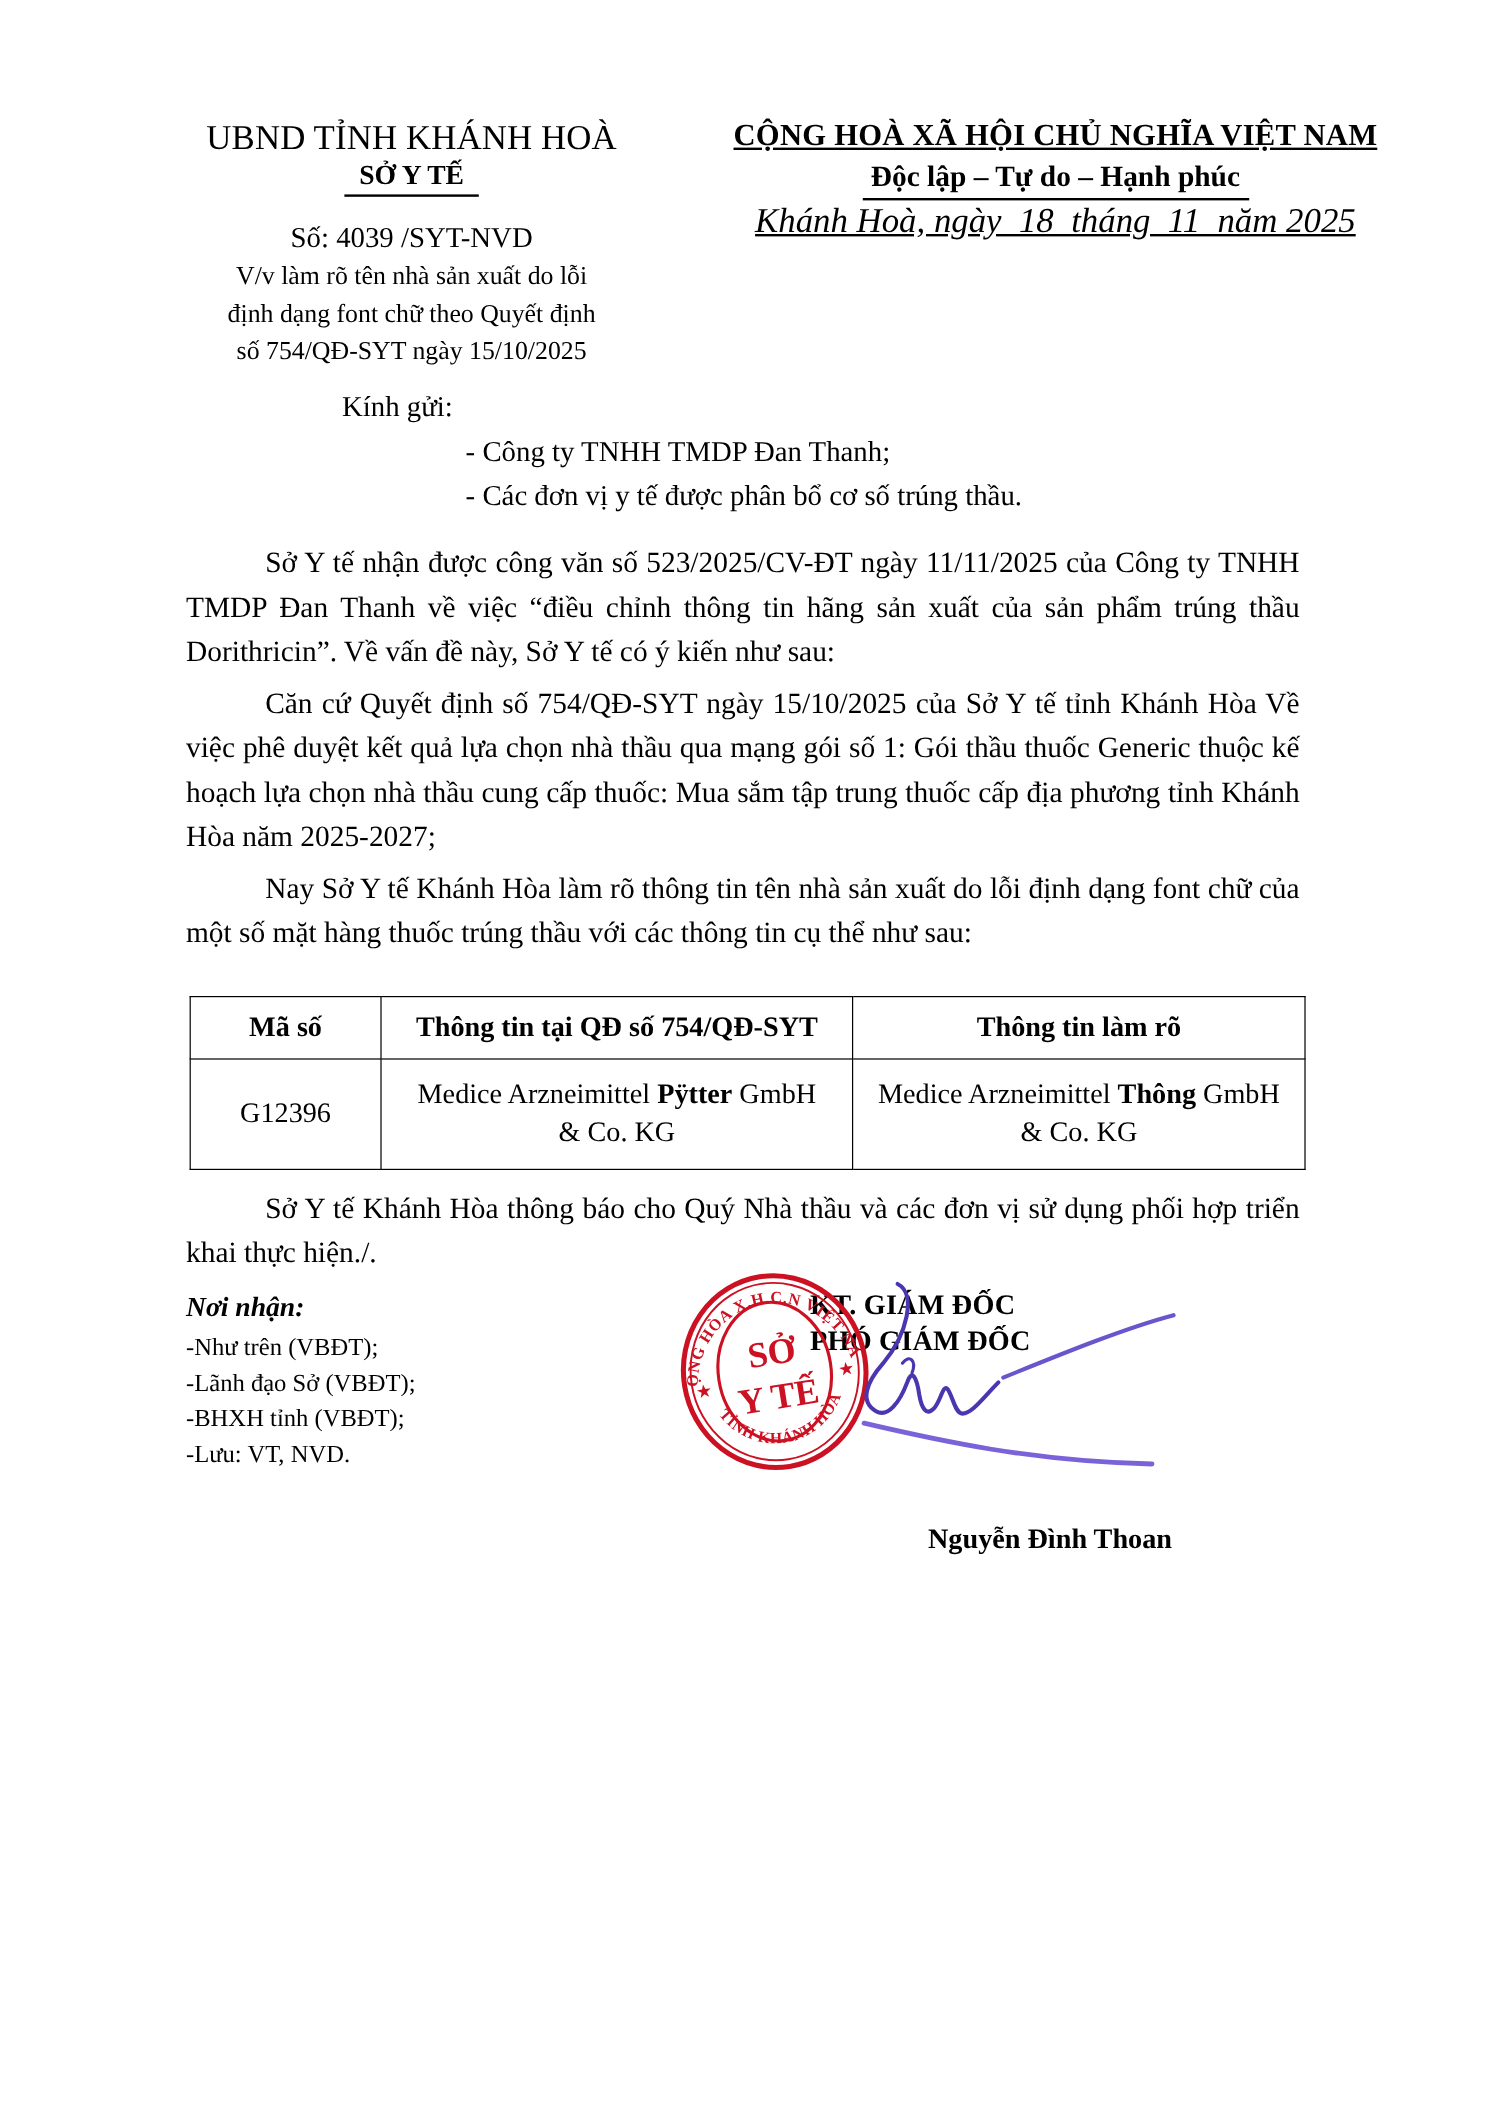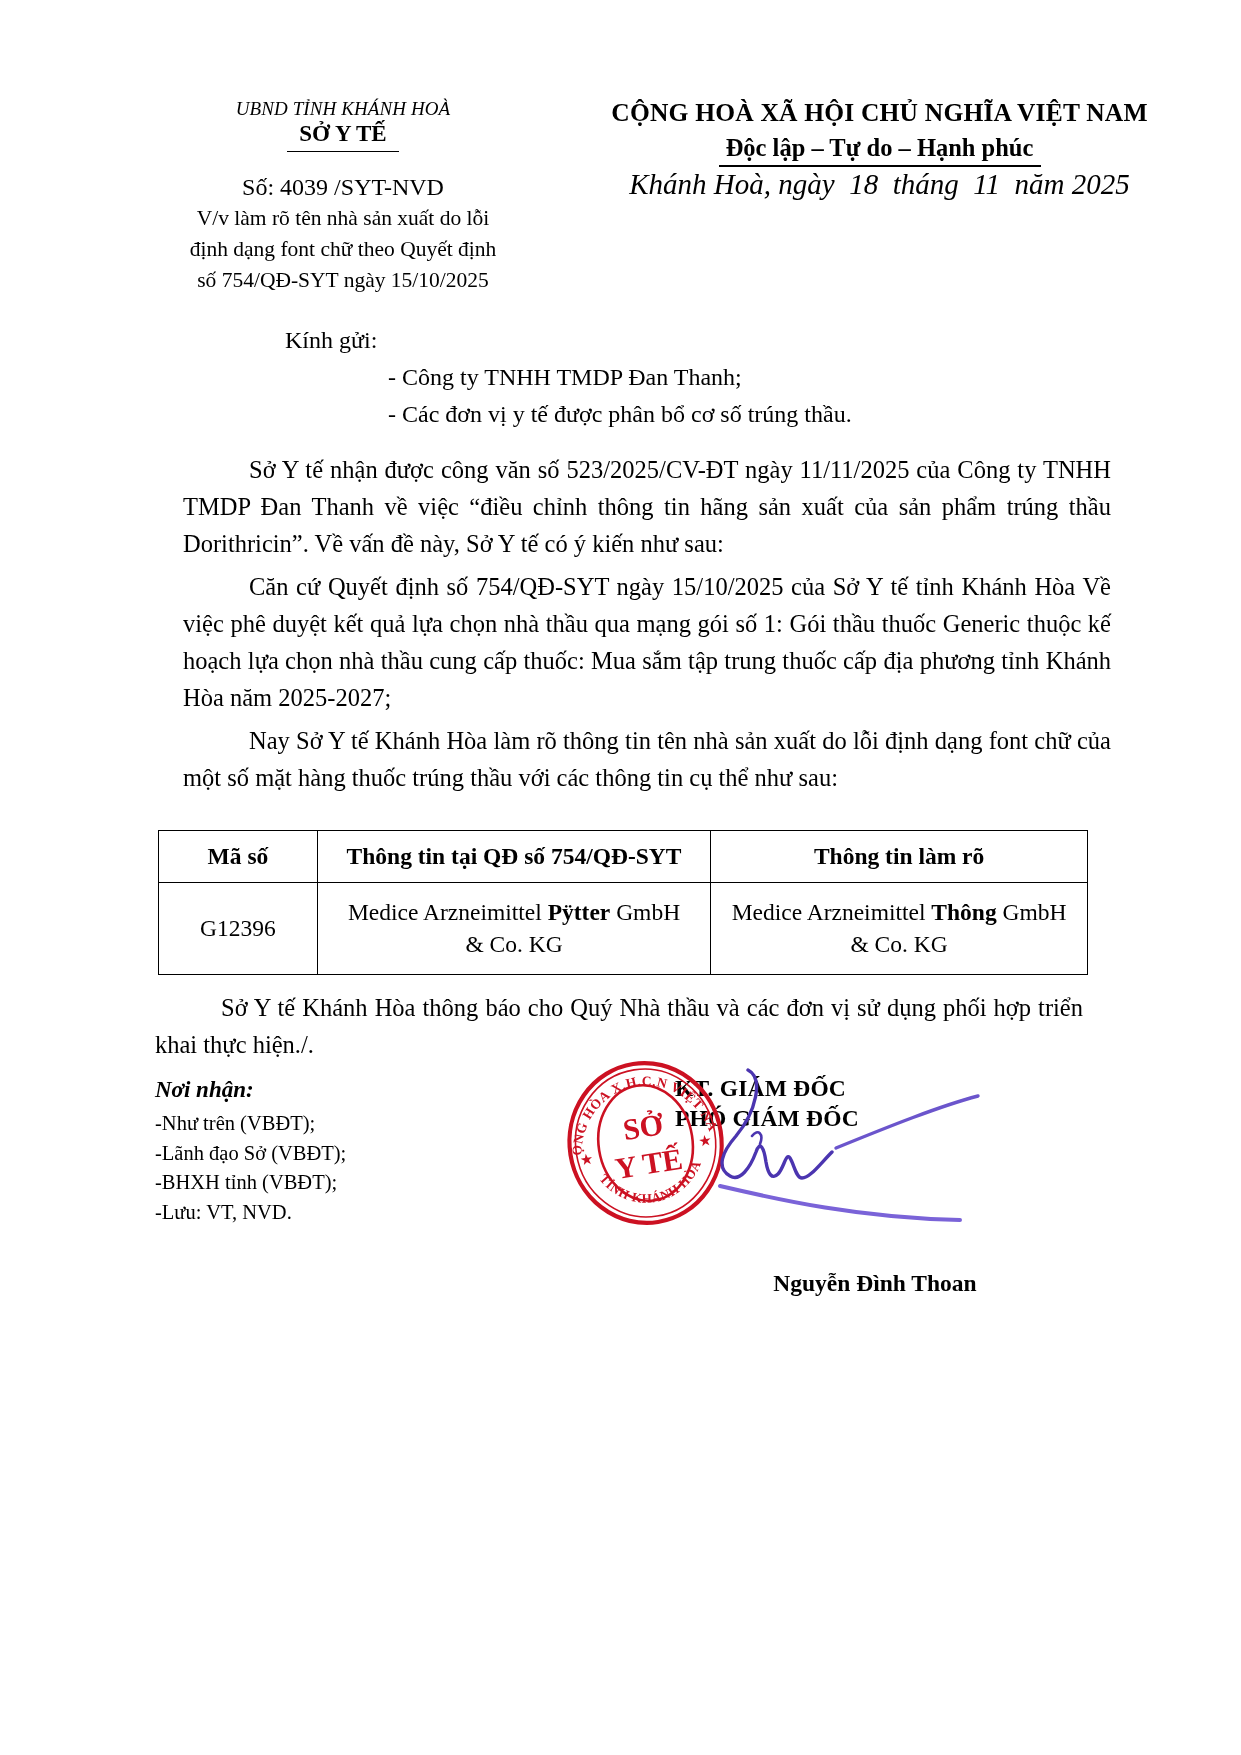--- a/index.html
+++ b/index.html
@@ -32,27 +32,27 @@
   }
   .hdr-left {
     width: 470px;
     margin-left: 108px;
     text-align: center;
   }
   .hdr-right {
     flex: 1;
     text-align: center;
     padding-right: 60px;
+    text-decoration: underline;
   }
 
   .org-line1 {
-    font-size: 19px;
+    font-size: 29px;
     letter-spacing: 0.1px;
     line-height: 1.18;
-    font-style: italic;
   }
   .org-line2 {
     font-weight: bold;
     font-size: 23px;
     line-height: 1.18;
     display: inline-block;
     position: relative;
   }
   .org-underline {
     display: block;
@@ -114,21 +114,20 @@
   }
 
   
   .body-text {
     position: absolute;
     left: 155px; top: 452px;
     width: 928px;
     font-size: 24.5px;
     line-height: 1.50;
     text-align: justify;
-    margin-left: 28px;
   }
   .body-text p {
     margin: 0 0 7px 0;
     text-indent: 66px;
   }
 
   
   .info-table {
     position: absolute;
     left: 158px; top: 830px;

